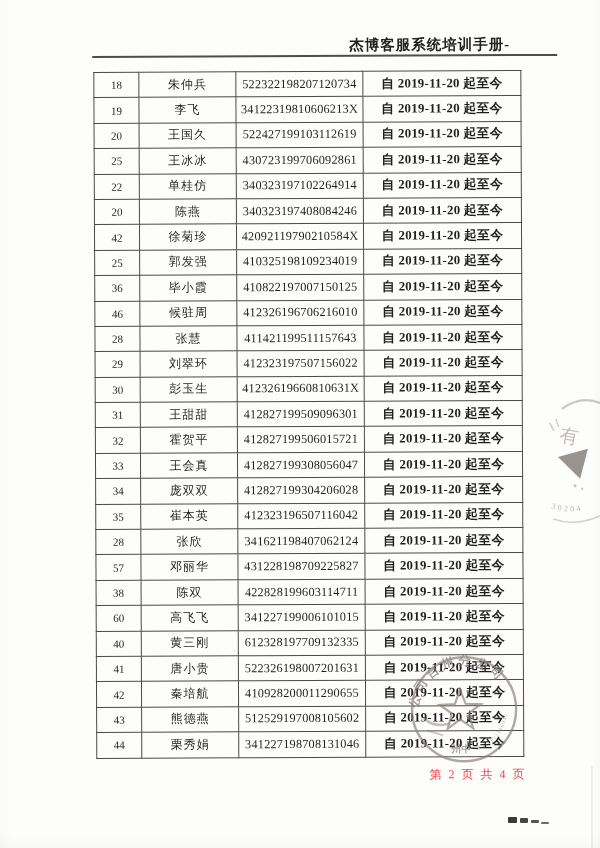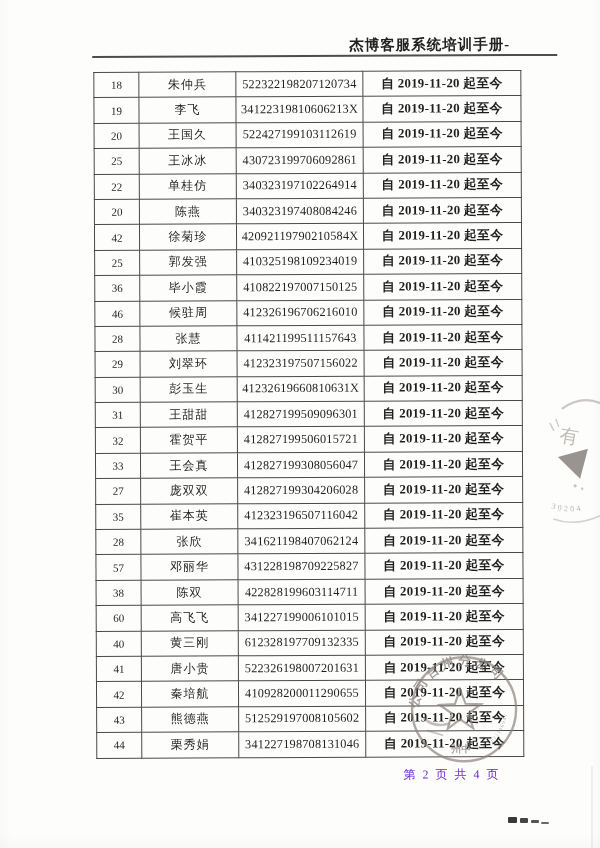--- a/index.html
+++ b/index.html
@@ -38,22 +38,22 @@
     border:1px solid #4a4a4a;
     height:24.4px;padding:0 2px;
     text-align:center;vertical-align:middle;
     white-space:nowrap;overflow:hidden;
   }
   td.c-no{width:40px;font-size:11px;}
   td.c-name{width:92px;font-size:12px;letter-spacing:1px;border-radius:9px;}
   td.c-id{width:122px;font-size:12.3px;letter-spacing:.2px;}
   td.c-period{width:153px;font-size:12.8px;font-weight:700;letter-spacing:.3px;}
   .footer-page{
-    position:absolute;top:767px;left:400px;
-    font-size:12px;letter-spacing:2px;color:#6d28d9;white-space:nowrap;
+    position:absolute;top:767px;left:426px;
+    font-size:12px;letter-spacing:2px;color:#ef4444;white-space:nowrap;
   }
   .stamp-main{position:absolute;left:404px;top:653px;width:114px;height:114px;pointer-events:none;opacity:.85;}
   .stamp-edge{position:absolute;left:542px;top:386px;width:58px;height:146px;pointer-events:none;}
   .corner-marks{position:absolute;left:508px;top:817px;width:44px;height:10px;pointer-events:none;}
   .corner-marks i{position:absolute;display:block;background:#3a3a3a;border-radius:1px;}
   .corner-marks i:nth-child(1){left:0;top:0;width:9px;height:6px;}
   .corner-marks i:nth-child(2){left:12px;top:1px;width:8px;height:5px;background:#454545;}
   .corner-marks i:nth-child(3){left:23px;top:3px;width:8px;height:3px;background:#555;}
   .corner-marks i:nth-child(4){left:33px;top:5px;width:8px;height:2px;background:#6a6a6a;}
   .edge-line{
@@ -163,21 +163,21 @@
           <td class="c-id">412827199506015721</td>
           <td class="c-period">自 2019-11-20 起至今</td>
         </tr>
         <tr>
           <td class="c-no">33</td>
           <td class="c-name">王会真</td>
           <td class="c-id">412827199308056047</td>
           <td class="c-period">自 2019-11-20 起至今</td>
         </tr>
         <tr>
-          <td class="c-no">27</td>
+          <td class="c-no">34</td>
           <td class="c-name">庞双双</td>
           <td class="c-id">412827199304206028</td>
           <td class="c-period">自 2019-11-20 起至今</td>
         </tr>
         <tr>
           <td class="c-no">35</td>
           <td class="c-name">崔本英</td>
           <td class="c-id">412323196507116042</td>
           <td class="c-period">自 2019-11-20 起至今</td>
         </tr>

